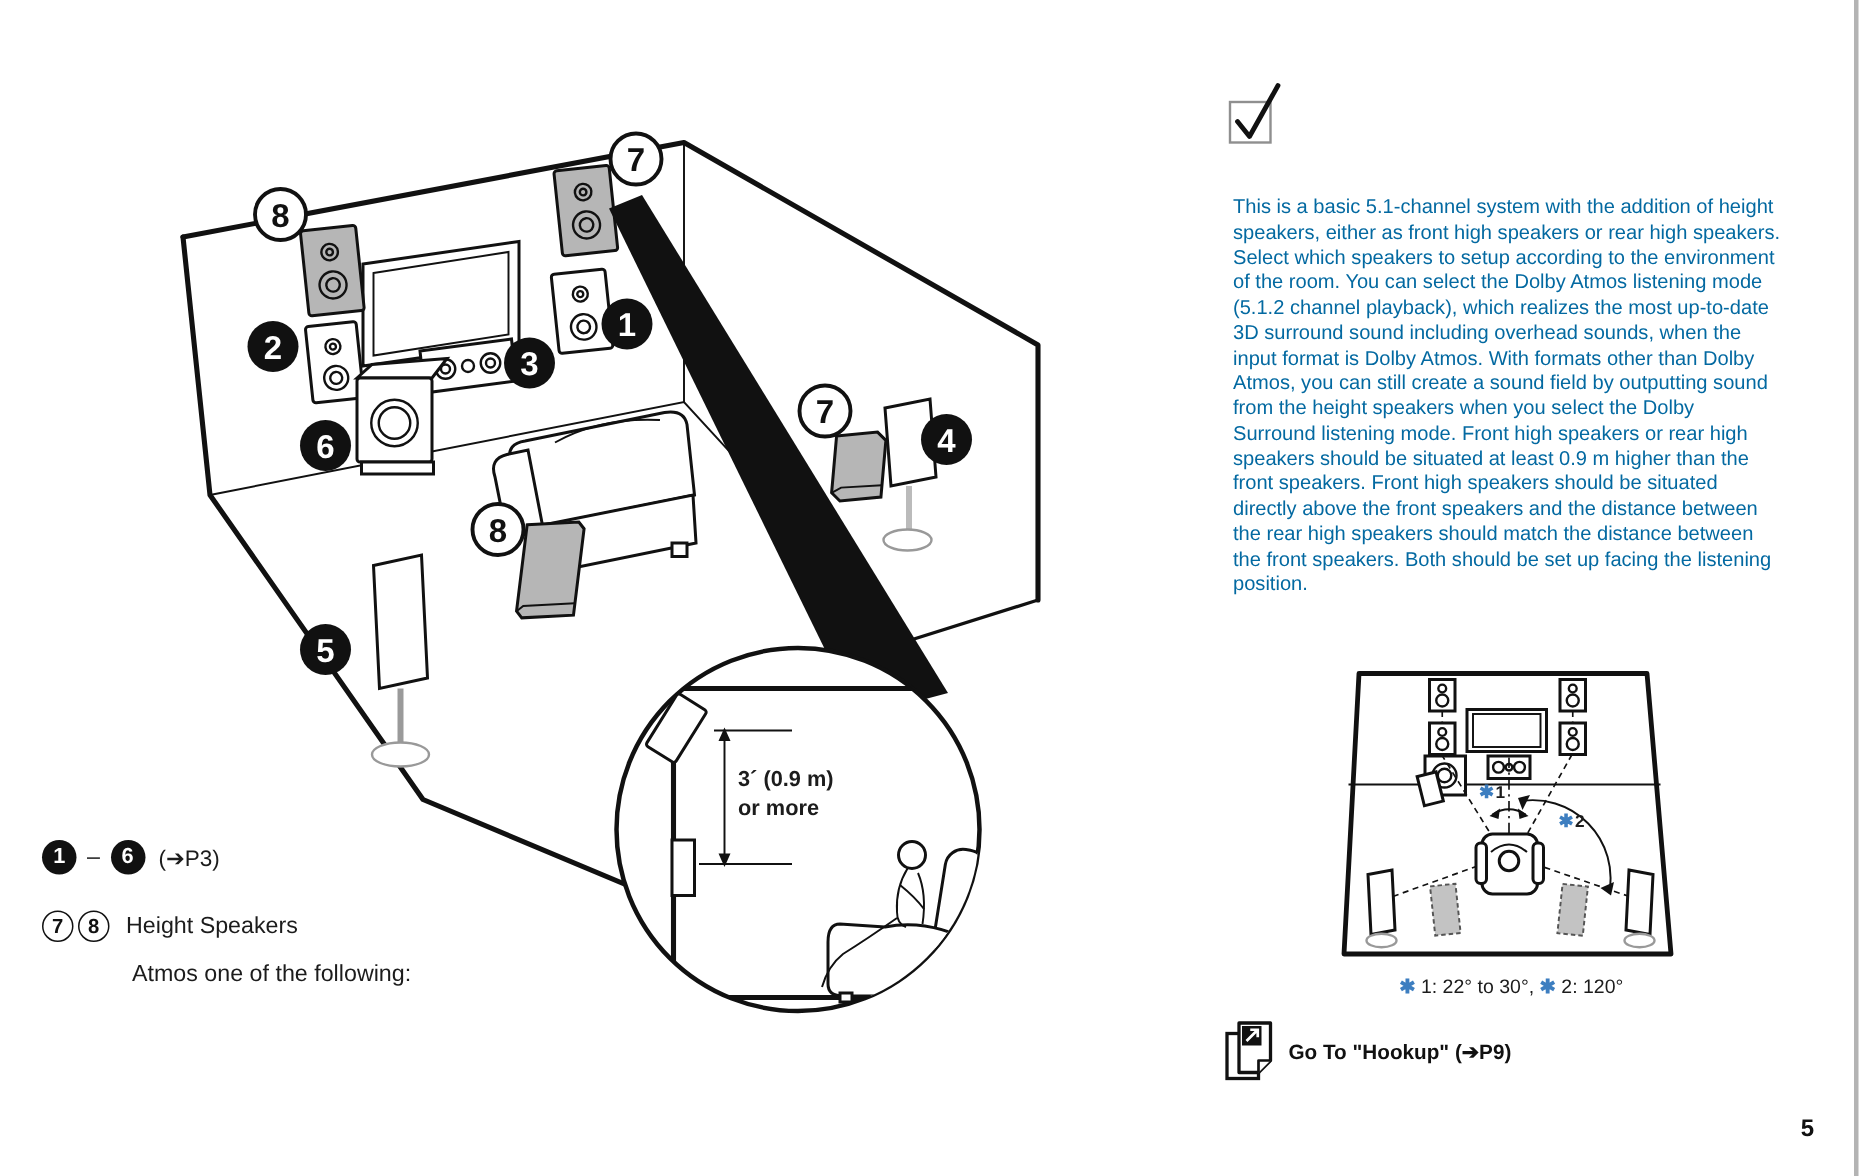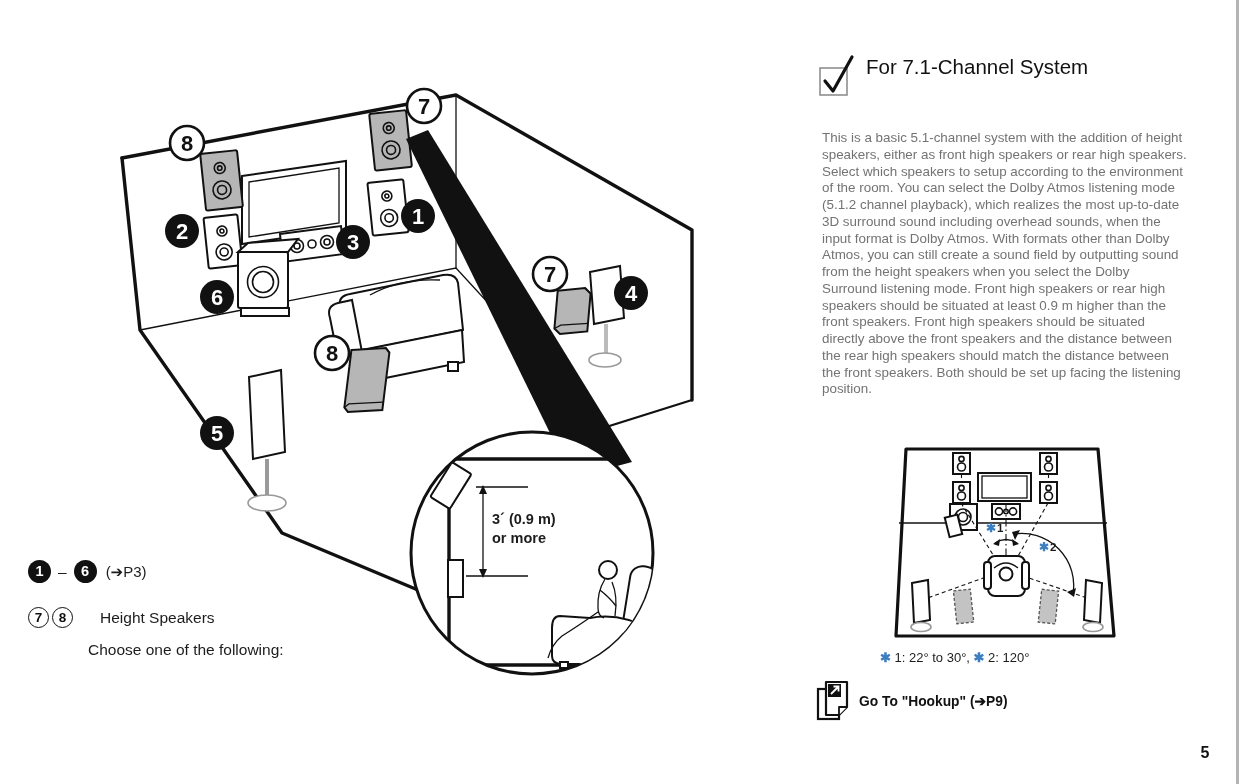--- a/index.html
+++ b/index.html
@@ -3,22 +3,22 @@
 <meta charset="utf-8">
 <style>
   html,body{margin:0;padding:0;background:#fff;}
   #page{position:relative;width:1244px;height:784px;background:#ffffff;overflow:hidden;
         font-family:"Liberation Sans",sans-serif;color:#1a1a1a;}
   #right-edge{position:absolute;left:1236px;top:0;width:3px;height:784px;background:#b4b4b4;}
 
   
   #title-block{position:absolute;left:817px;top:52px;display:flex;gap:9px;}
   #title-text{font-size:20.5px;line-height:30px;color:#111;}
-  #body-par{position:absolute;left:822px;top:130px;width:366px;font-size:13.4px;line-height:16.75px;color:#737373;}
-  #mini-caption{position:absolute;left:880px;top:650px;width:255px;text-align:left;font-size:13px;color:#1c1c1c;}
+  #body-par{position:absolute;left:822px;top:130px;width:366px;font-size:13.4px;line-height:16.75px;color:#0369a1;}
+  #mini-caption{position:absolute;left:880px;top:650px;width:255px;text-align:center;font-size:13px;color:#1c1c1c;}
   .blue{color:#3d7ec0;font-weight:bold;}
   #goto-row{position:absolute;left:816px;top:680px;display:flex;align-items:center;gap:7px;}
   #goto-label{font-size:13.8px;font-weight:bold;color:#111;}
   #page-num{position:absolute;left:1185px;top:744px;width:40px;text-align:center;font-size:16px;font-weight:bold;color:#111;}
 
   
   #legend{position:absolute;left:28px;top:560px;font-size:15.5px;color:#1c1c1c;}
   .lg-row{display:flex;align-items:center;}
   .badge-f{display:inline-block;width:23px;height:23px;border-radius:50%;background:#111;color:#fff;
            font-size:14.5px;font-weight:bold;line-height:23px;text-align:center;}
@@ -234,32 +234,31 @@
   <div id="legend">
     <div class="lg-row">
       <span class="badge-f">1</span>
       <span style="margin:0 7px;">–</span>
       <span class="badge-f">6</span>
       <span style="margin-left:9px;font-size:15px;">(➔P3)</span>
     </div>
     <div class="lg-row" id="lg-row2">
       <span class="badge-o">7</span>
       <span class="badge-o" style="margin-left:3px;">8</span>
-      <span style="margin-left:27px;">Height Speakers</span>
+      <span style="margin-left:11px;">Height Speakers</span>
     </div>
-    <div id="lg-choose">Choose one of the following:</div>
+    <div id="lg-choose">Atmos one of the following:</div>
   </div>
 
   <div id="title-block">
     <svg style="position:static;" width="40" height="46" viewBox="0 0 40 46">
       <rect x="3" y="16" width="27" height="27" fill="#fff" stroke="#8f8f8f" stroke-width="1.6"></rect>
       <path d="M8,29 L16,39 L35,5" fill="none" stroke="#111" stroke-width="3.2" stroke-linecap="round" stroke-linejoin="round"></path>
     </svg>
     <div id="title-text">
-      <div>For 7.1-Channel System</div>
     </div>
   </div>
 
   <div id="body-par">This is a basic 5.1-channel system with the addition of height speakers, either as front high speakers or rear high speakers. Select which speakers to setup according to the environment of the room. You can select the Dolby Atmos listening mode (5.1.2 channel playback), which realizes the most up-to-date 3D surround sound including overhead sounds, when the input format is Dolby Atmos. With formats other than Dolby Atmos, you can still create a sound field by outputting sound from the height speakers when you select the Dolby Surround listening mode. Front high speakers or rear high speakers should be situated at least 0.9 m higher than the front speakers. Front high speakers should be situated directly above the front speakers and the distance between the rear high speakers should match the distance between the front speakers. Both should be set up facing the listening position.</div>
 
   <svg style="left:880px;top:440px;" width="290" height="205" viewBox="880 440 290 205">
     <g>
       <polygon points="906,449 1098,449 1114,636 896,636" fill="#fff" stroke="#111" stroke-width="3.2" stroke-linejoin="round"></polygon>
       <line class="thin" x1="899" y1="523" x2="1107" y2="523"></line>
     </g>

